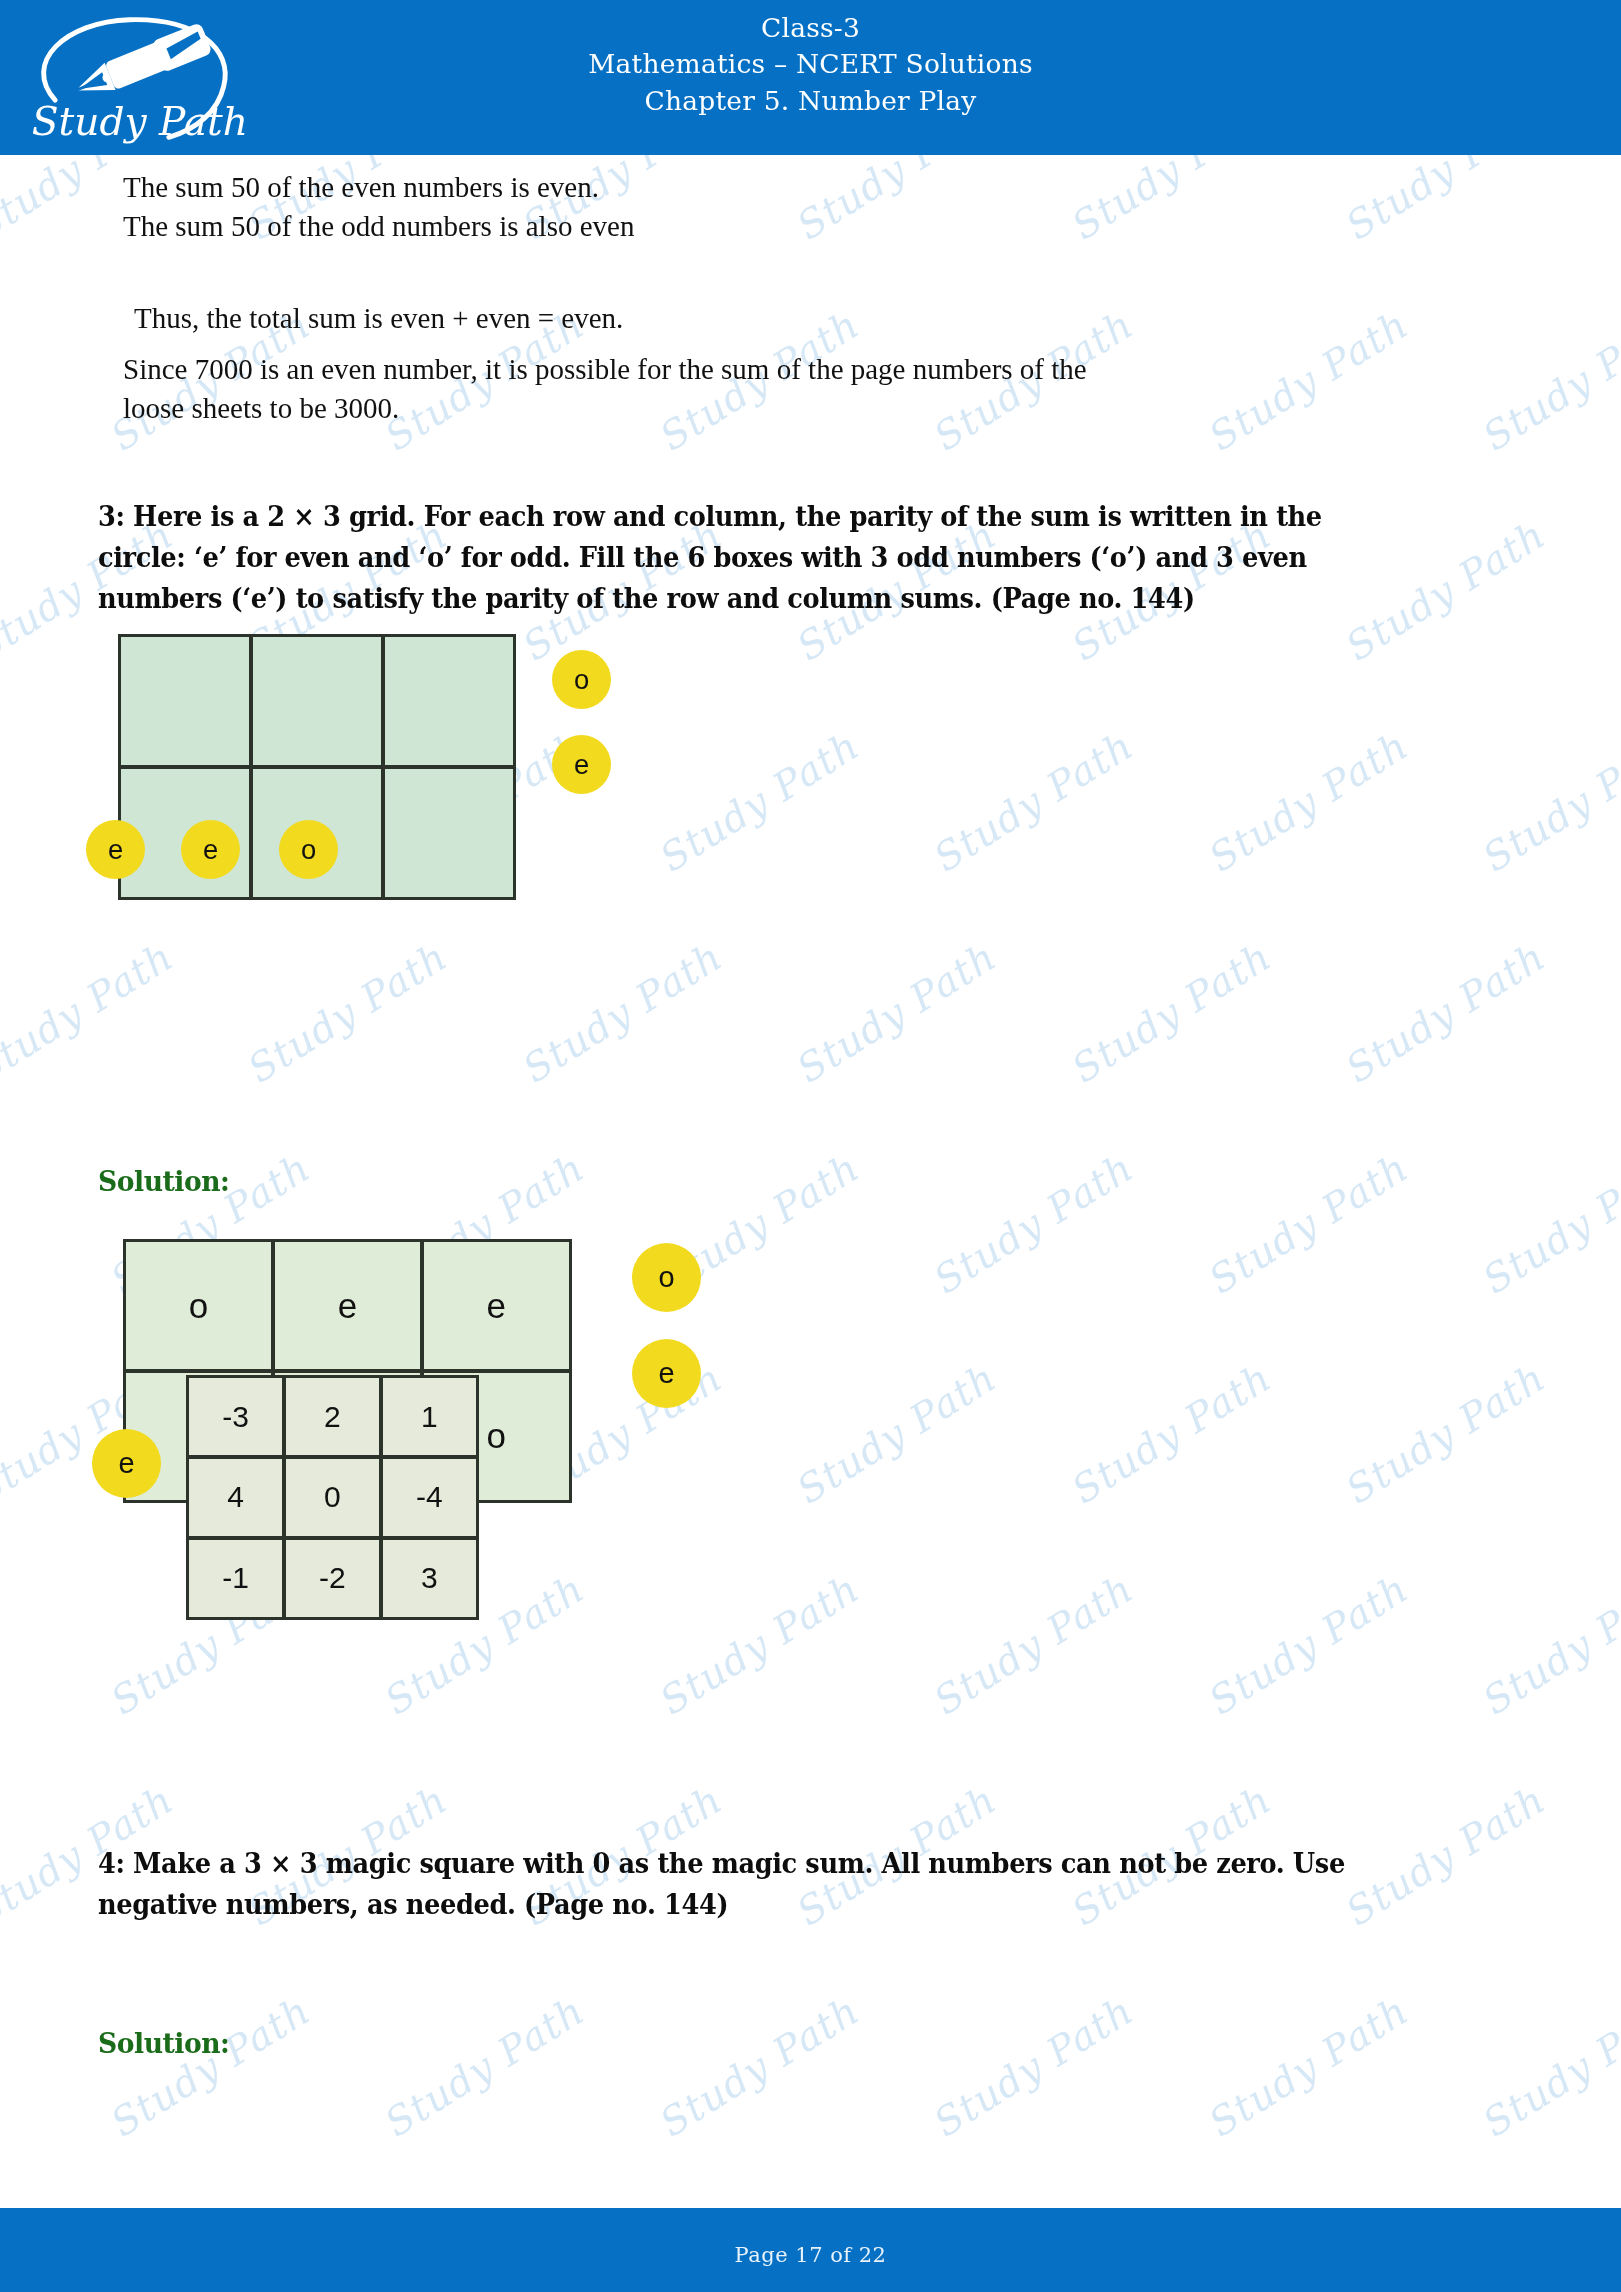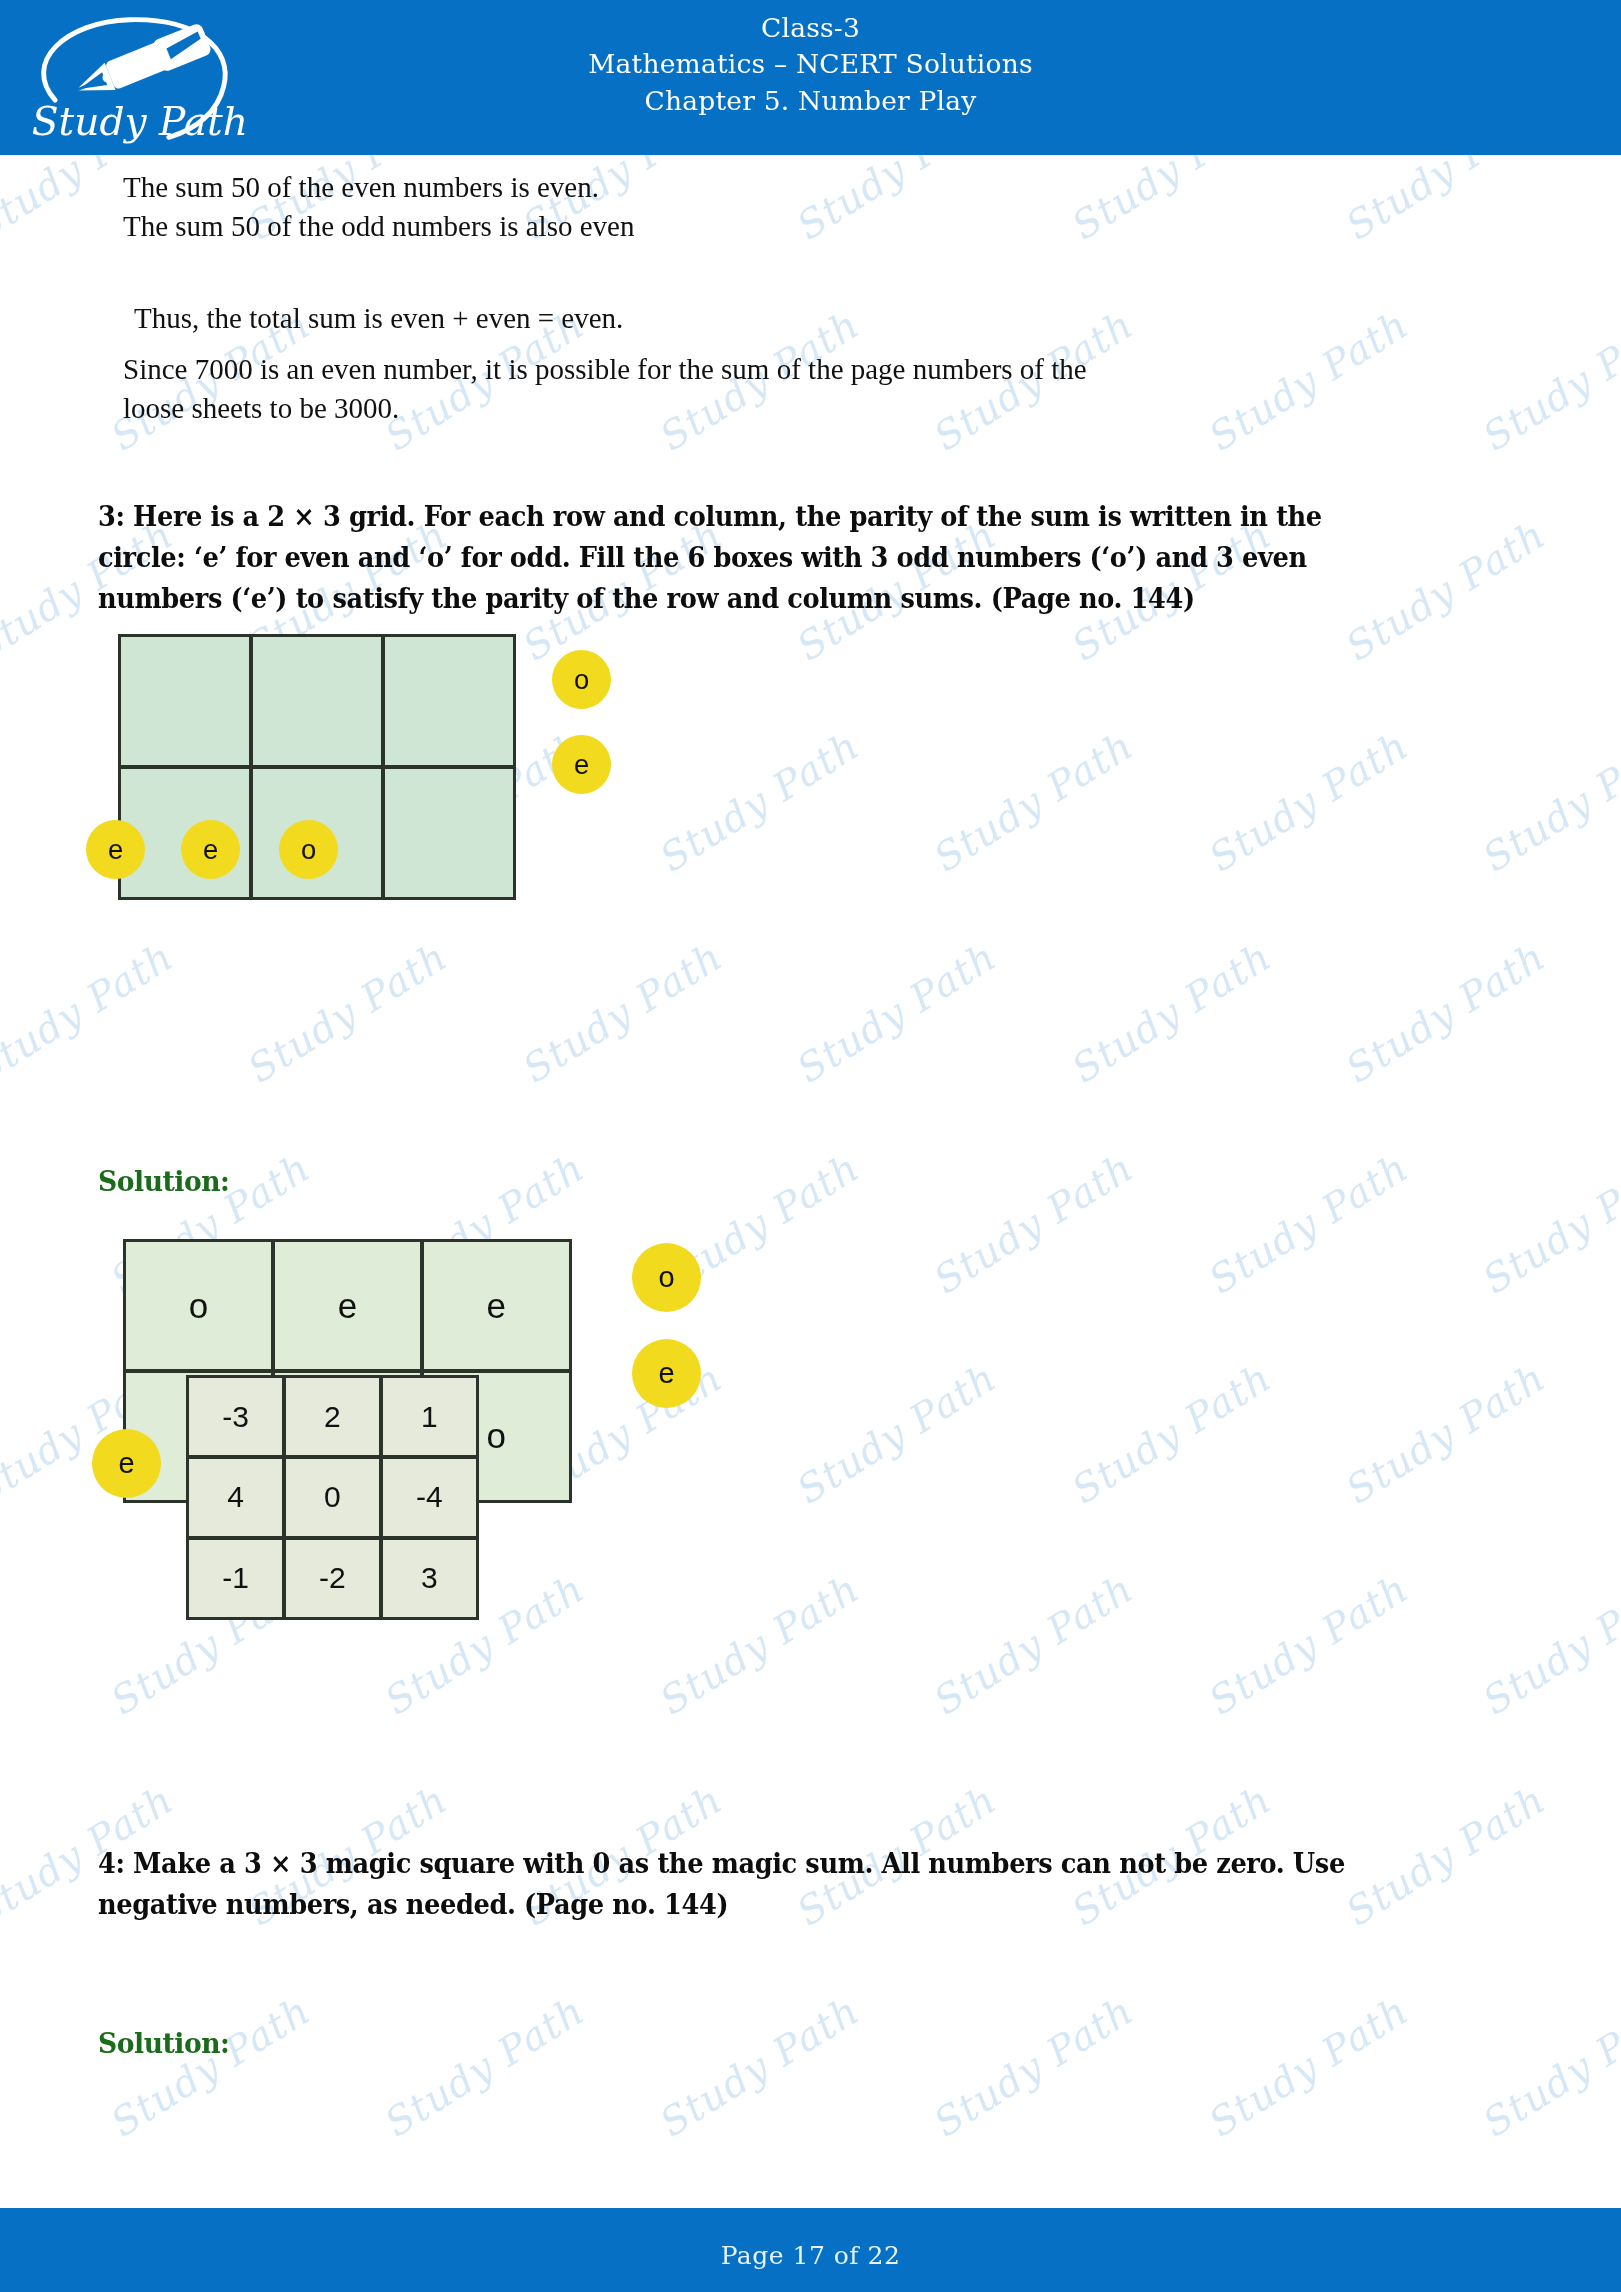--- a/index.html
+++ b/index.html
@@ -169,21 +169,21 @@
     height: 85px;
     background: #0671c4;
     z-index: 5;
     display: flex;
     align-items: center;
     justify-content: center;
   }
   .footer-text {
     color: #e8f2fb;
     font-family: "DejaVu Serif", serif;
-    font-size: 25px;
+    font-size: 21px;
     letter-spacing: 0.5px;
     margin-top: 9px;
   }
 </style>
 </head>
 <body>
 
 <div class="page">
 
   <div class="watermarks" id="wm-layer">

